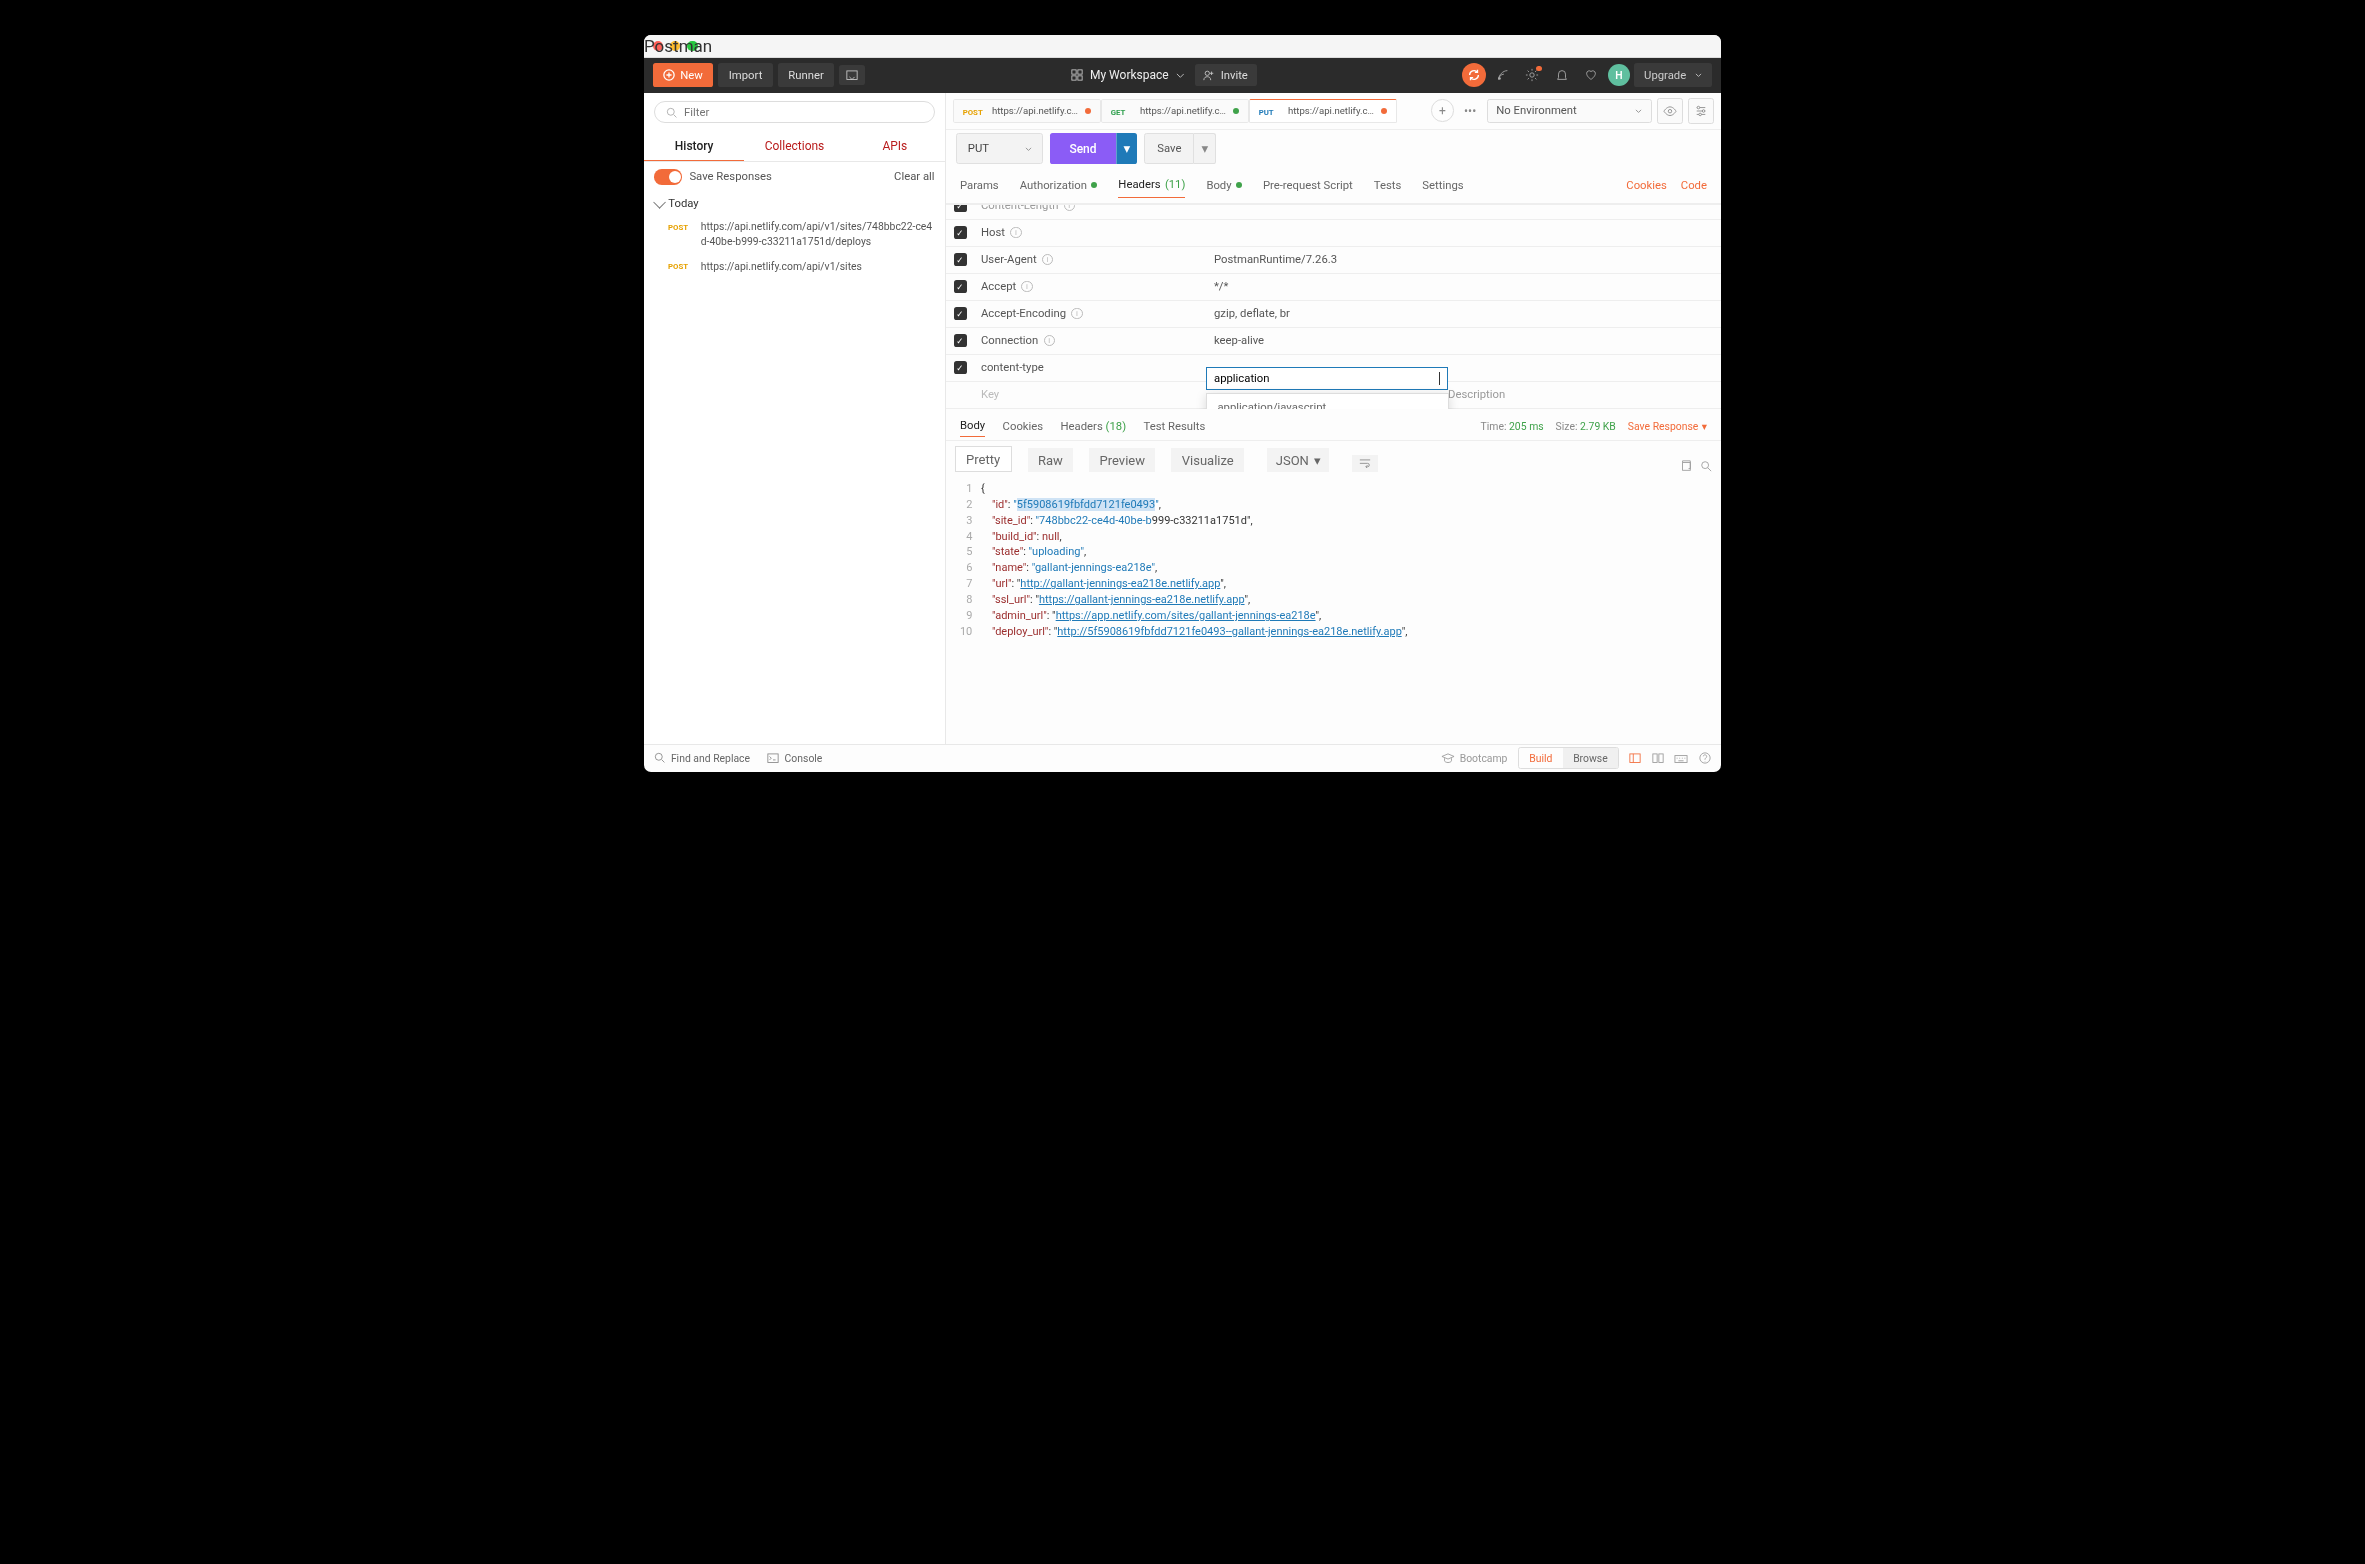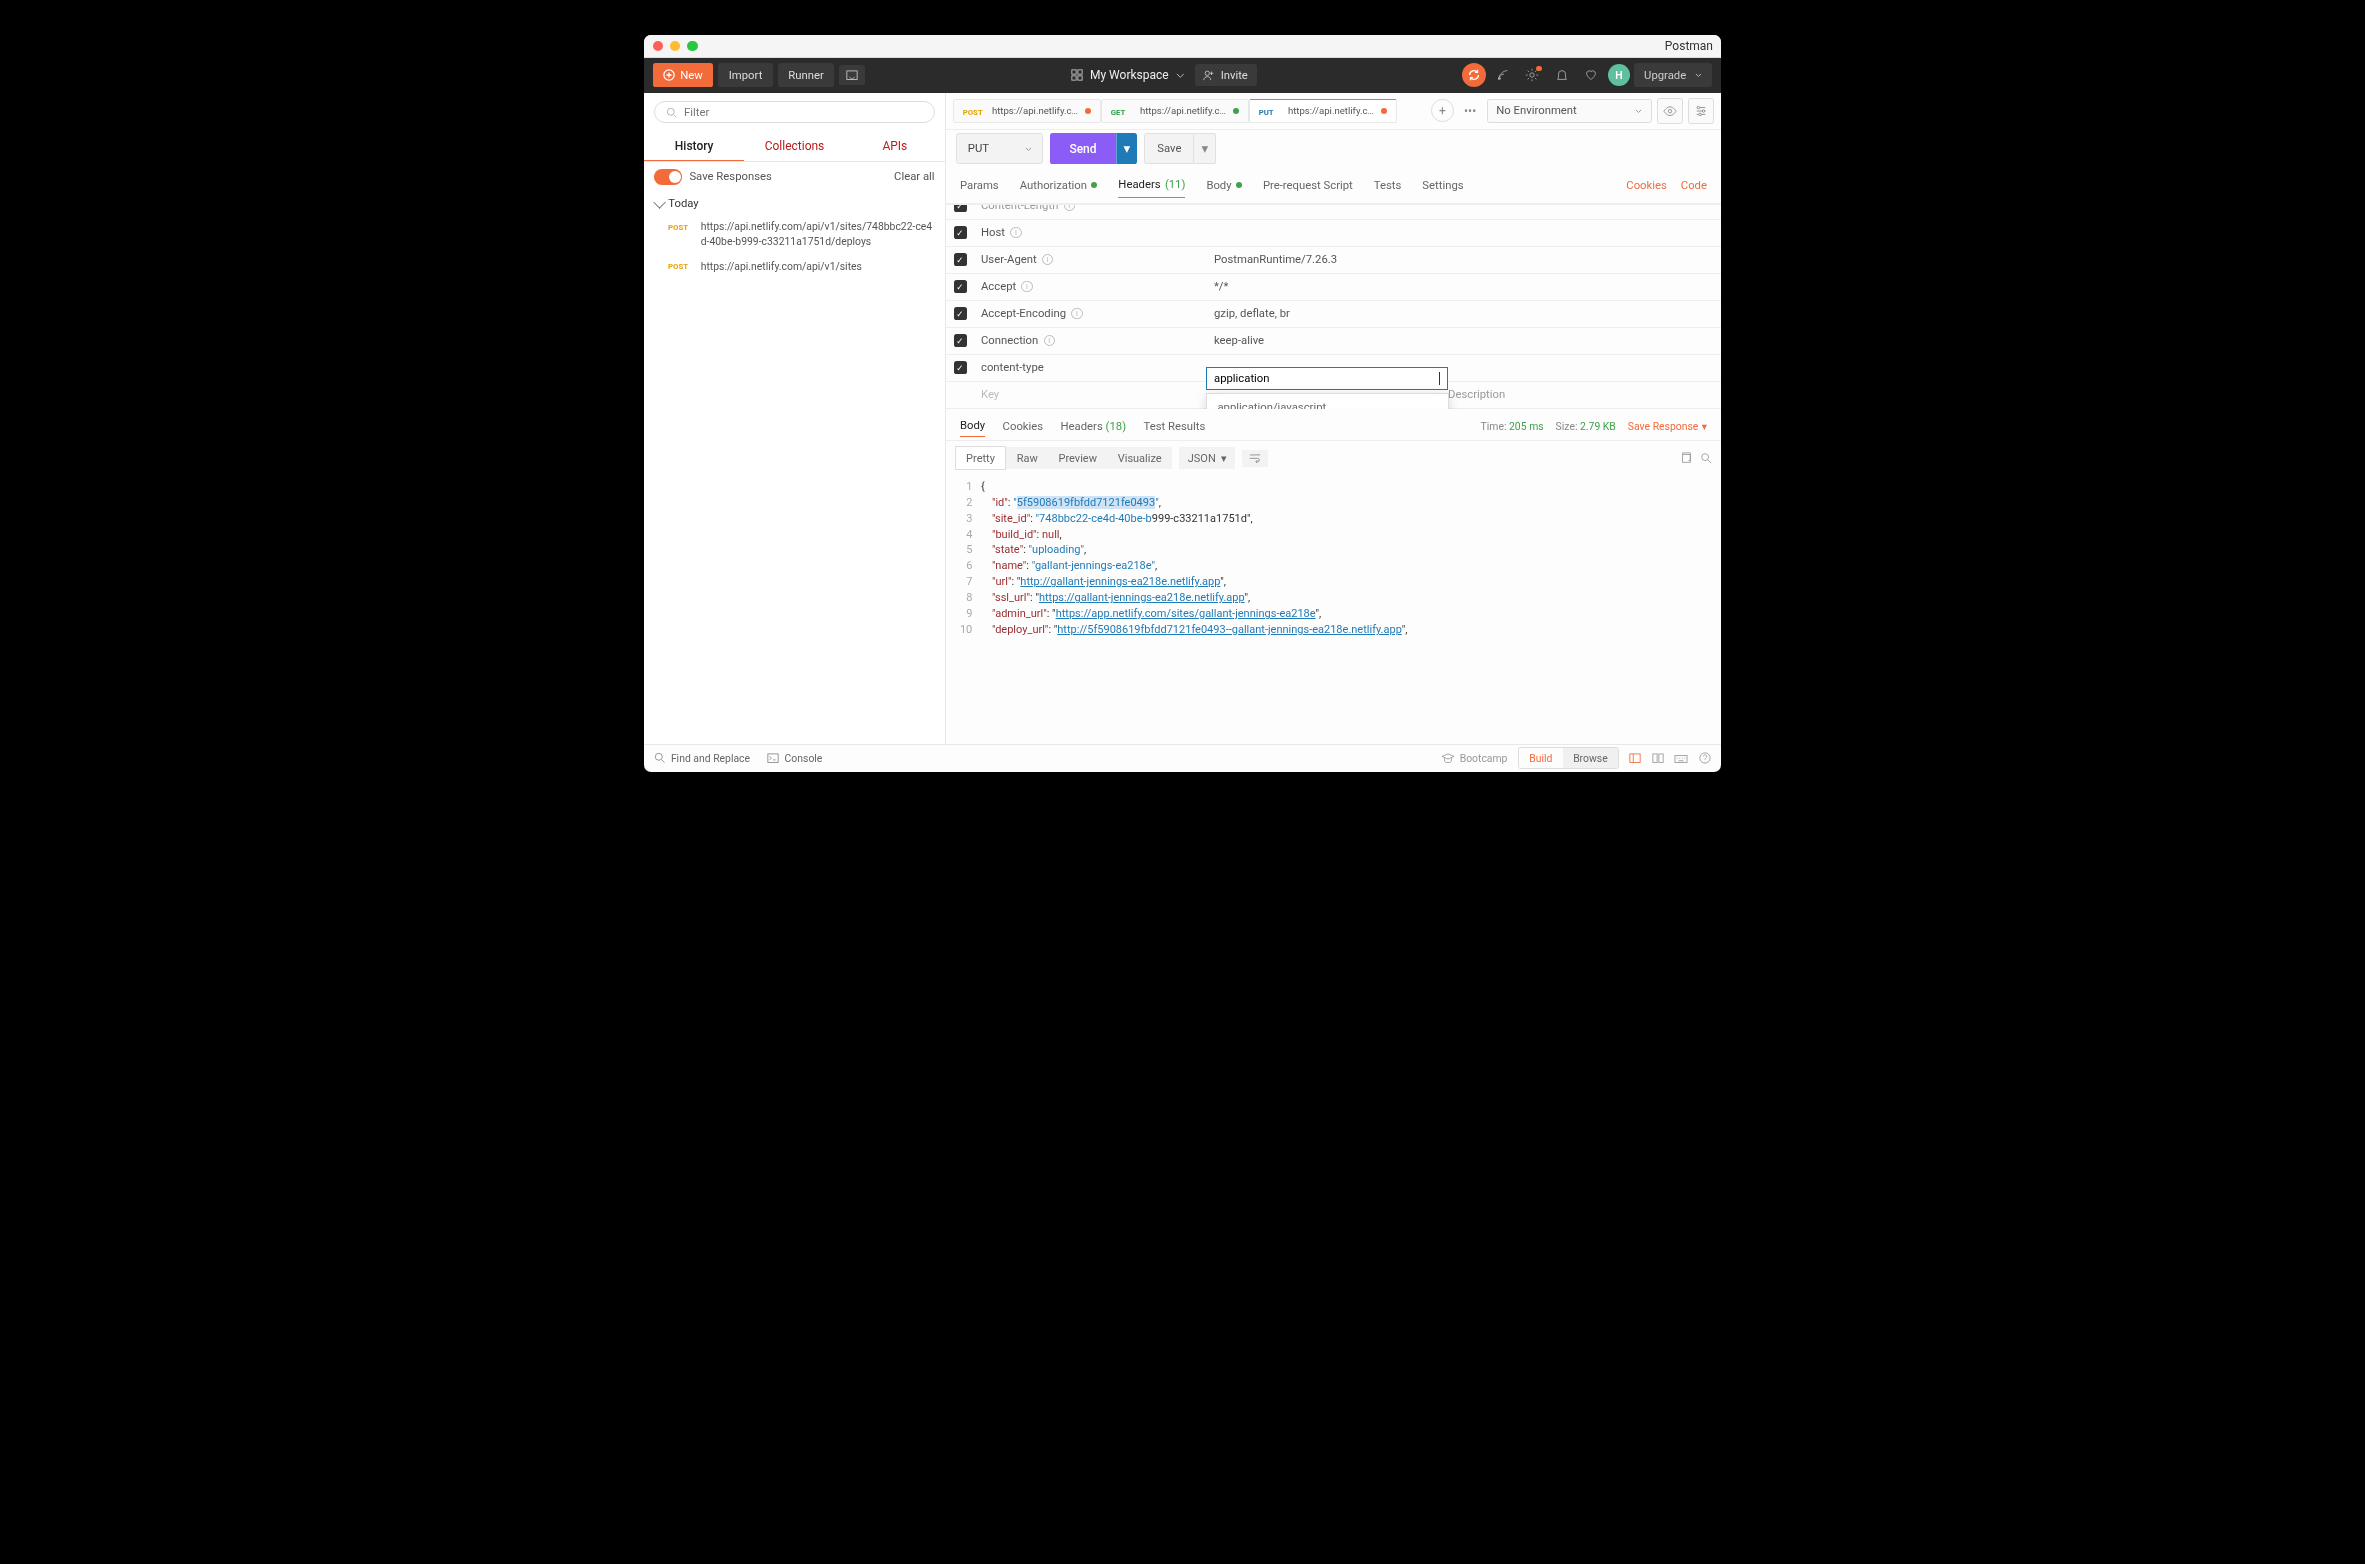--- a/index.html
+++ b/index.html
@@ -2,21 +2,21 @@
 <html style="font-size:14px"><head>
 <meta charset="utf-8">
 <style>
 *{box-sizing:border-box;margin:0;padding:0;font-family:-apple-system,BlinkMacSystemFont,"Segoe UI",Roboto,sans-serif}
 body{background:#000;display:flex;align-items:flex-start;justify-content:center;min-height:100vh;padding:35px 0}
 .window{width:1077px;background:#fdfdfd;border-radius:7px;overflow:hidden;box-shadow:0 8.7px 52px rgba(0,0,0,.5)}
 .titlebar{height:22.6px;background:#f5f5f5;display:flex;align-items:center;padding:0 8.7px;position:relative;border-bottom:0.9px solid #dcdcdc}
 .traffic{display:flex;gap:7px}
 .tl{width:10.4px;height:10.4px;border-radius:50%}
 .tl.r{background:#ff5f57}.tl.y{background:#febc2e}.tl.g{background:#28c840}
-.titlebar-title{position:absolute;left:0;right:8px;text-align:right;font-size:12px;color:#333}
+.titlebar-title{position:absolute;left:0;right:8px;text-align:left;font-size:17px;color:#333}
 .toolbar{height:35px;background:#2b2b2b;display:flex;align-items:center;padding:0 8.7px;gap:5.2px;color:#ddd}
 .btn-new{background:#f26b3a;color:#fff;border:none;padding:5.2px 10.4px;border-radius:2.6px;font-size:11.3px;display:flex;align-items:center;gap:5.2px;cursor:pointer}
 .btn-dark{background:#3a3a3a;color:#ddd;border:none;padding:5.2px 10.4px;border-radius:2.6px;font-size:11.3px;cursor:pointer}
 .btn-dark.ico{padding:5.2px 7px}
 .toolbar-center{flex:1;display:flex;justify-content:center;align-items:center;gap:10.4px}
 .workspace{display:flex;align-items:center;gap:7px;font-size:12px;color:#eee}
 .invite{display:flex;align-items:center;gap:5.2px;background:#3a3a3a;padding:4.3px 8.7px;border-radius:2.6px;font-size:11.3px}
 .toolbar-right{display:flex;align-items:center;gap:3.5px}
 .ticon{width:26px;height:26px;display:flex;align-items:center;justify-content:center;color:#aaa;cursor:pointer;position:relative}
 .ticon.sync{background:#f26b3a;border-radius:50%;color:#fff;width:24px;height:24px}
@@ -81,21 +81,21 @@
 .hinput{position:absolute;top:162px;left:260px;right:273px;border:0.9px solid #1f7ab8;background:#fff;padding:4.3px 7px;font-size:11.3px;z-index:5}
 .hinput::after{content:"";position:absolute;right:7px;top:4.3px;bottom:4.3px;width:0.9px;background:#333;animation:bl 1s infinite}
 .dropdown{position:absolute;top:188px;left:260px;width:243px;background:#fff;border:0.9px solid #ddd;box-shadow:0 2.6px 10.4px rgba(0,0,0,.15);z-index:10;max-height:156px;overflow-y:auto}
 .dditem{padding:7px 10.4px;font-size:11.3px;color:#666;cursor:pointer}
 .resptabs{display:flex;gap:17.4px;padding:7px 14px 3.5px;font-size:11.3px;color:#666;align-items:center;border-bottom:0.9px solid #eee}
 .resptab{padding:3.5px 0;cursor:pointer}
 .resptab.active{color:#222;border-bottom:1.7px solid #f26b3a}
 .respmeta{margin-left:auto;display:flex;gap:12px;font-size:10.4px;color:#888}
 .respmeta .v{color:#3fa24a}
 .saveresp{color:#f26b3a;display:flex;align-items:center;gap:3.5px}
-.viewbar{display:flex;align-items:center;padding:5.2px 8.7px;gap:0;font-size:11px;color:#666}
+.viewbar{display:flex;align-items:flex-end;padding:5.2px 8.7px;gap:16px;font-size:13px;color:#666}
 .vbtn{padding:4.3px 10.4px;background:#f3f3f3;cursor:pointer}
 .vbtn.active{background:#fff;border:0.9px solid #ddd}
 .vbtn+.vbtn{border-left:none}
 .jsonsel{margin-left:7px;padding:4.3px 8.7px;background:#f3f3f3;display:flex;gap:5.2px;align-items:center}
 .viewbar-right{margin-left:auto;display:flex;gap:8.7px;color:#999}
 .codewrap{display:flex;font-family:Menlo,Consolas,monospace;font-size:11px;line-height:1.45;overflow:hidden;flex:1;padding:3.5px 0}
 .gutter{width:35px;text-align:right;color:#aaa;padding:0 8.7px 0 0}
 .code{flex:1;white-space:pre;color:#333;overflow:hidden}
 .k{color:#9b2e2e}.s{color:#1f7ab8}.nl{color:#9b2e2e}
 .sel{background:#cfe3f5}

